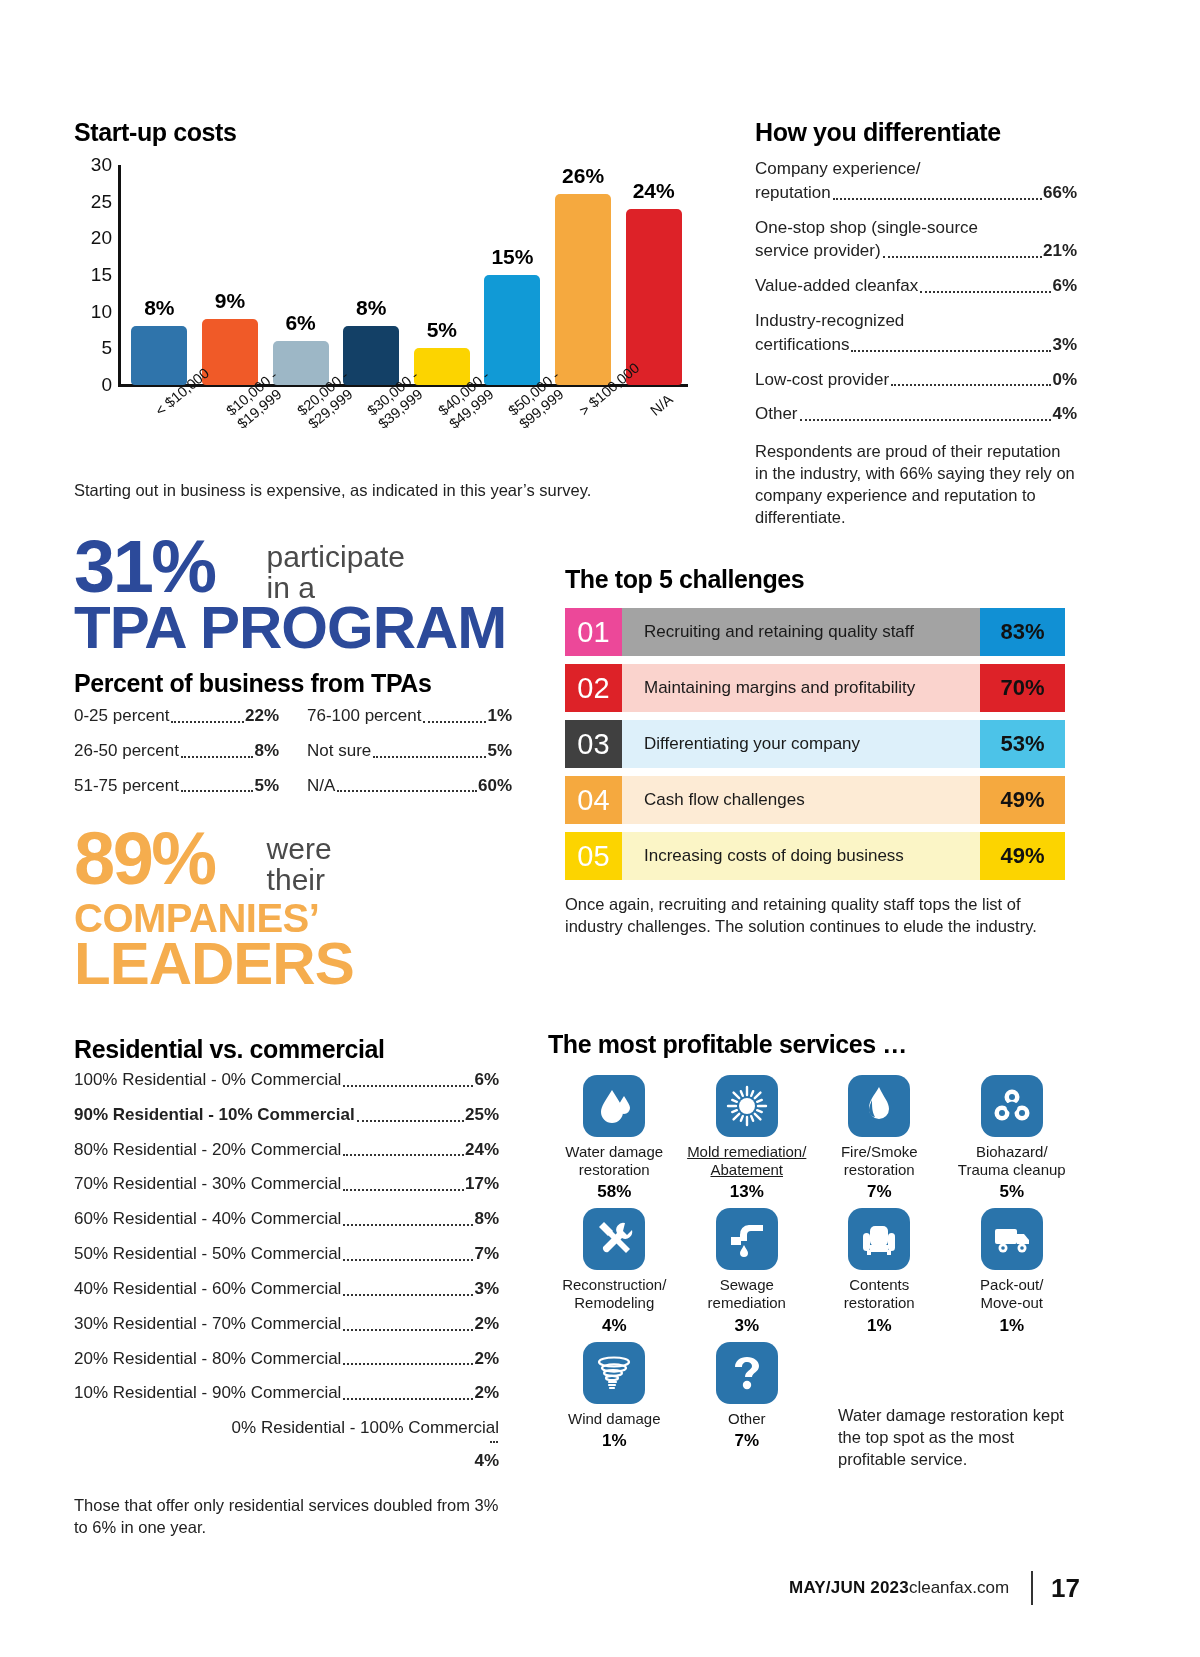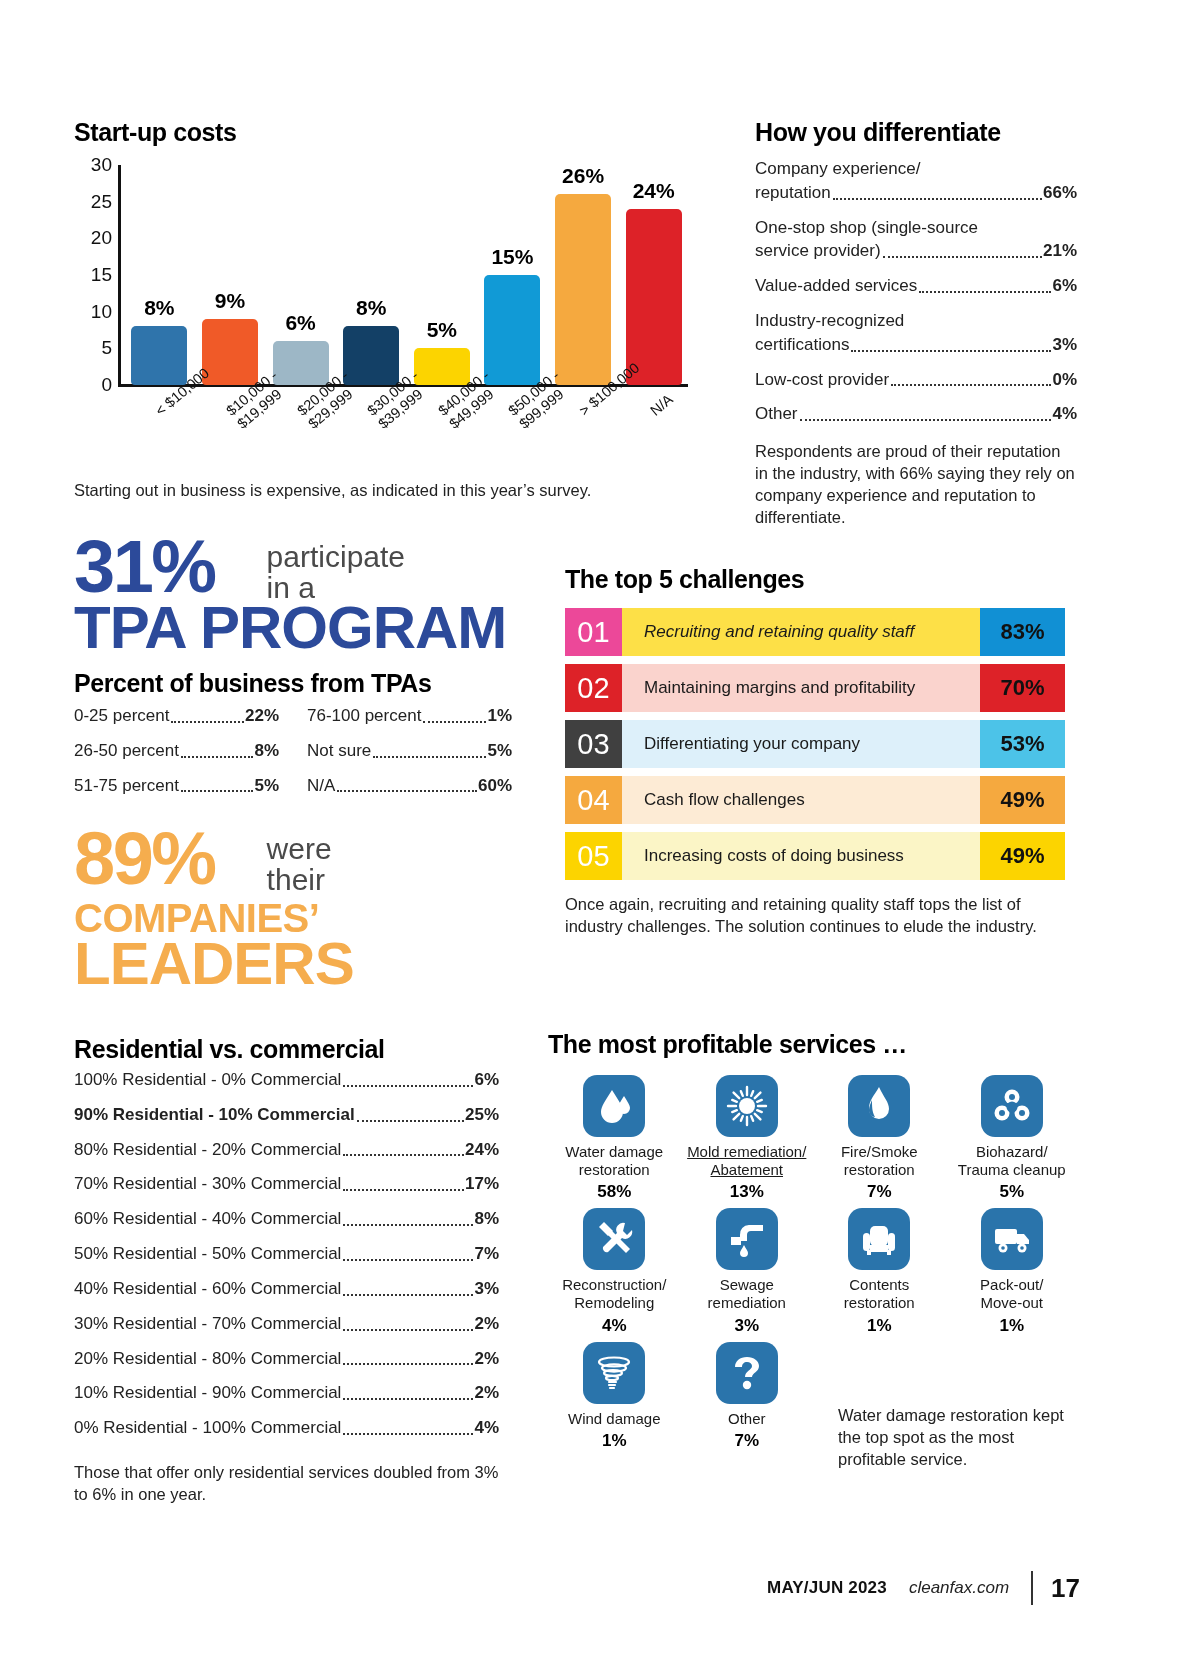--- a/index.html
+++ b/index.html
@@ -60,21 +60,21 @@
   .svcgrid { display: flex; flex-wrap: wrap; }
   .svc { width: 25%; display: flex; flex-direction: column; align-items: center; margin-bottom: 6px; }
   .svcicon { width: 62px; height: 62px; border-radius: 14px; background: #2a74ab; display: flex; align-items: center; justify-content: center; }
   .svcicon svg { width: 44px; height: 44px; fill: #ffffff; }
   .svcname { margin-top: 6px; font-size: 15px; line-height: 1.18; text-align: center; color: #1a1a1a; }
   .svcpct { margin-top: 4px; font-size: 17px; font-weight: bold; color: #000; }
 
   
   .footer { position: absolute; left: 74px; right: 120px; bottom: 52px; height: 34px; display: flex; align-items: center; justify-content: flex-end; }
   .footer .issue { font-size: 17px; font-weight: bold; letter-spacing: 0.2px; color: #111; }
-  .footer .site { font-size: 17px; font-style: italic; color: #222; margin-left: 22px; }
+  .footer .site { font-size: 17px; color: #222; }
   .footer .divider { width: 2px; height: 34px; background: #333; margin: 0 18px 0 22px; }
   .footer .pageno { font-size: 26px; font-weight: bold; color: #111; }
 </style>
 </head>
 <body>
 
 <div class="page">
 
   <div class="colL" style="top:118px;">
     <div class="h2">Start-up costs</div>
@@ -177,21 +177,21 @@
         <div style="margin-bottom: 10px;">
           <div style="font-size: 17px; line-height: 1.4; color: rgb(34, 34, 34);">One-stop shop (single-source</div>
           <div class="dotrow">
             <span class="lbl">service provider)</span>
             <span class="dots"></span>
             <span class="val">21%</span>
           </div>
         </div>
         <div style="margin-bottom: 10px;">
           <div class="dotrow">
-            <span class="lbl">Value-added services</span>
+            <span class="lbl">Value-added cleanfax</span>
             <span class="dots"></span>
             <span class="val">6%</span>
           </div>
         </div>
         <div style="margin-bottom: 10px;">
           <div style="font-size: 17px; line-height: 1.4; color: rgb(34, 34, 34);">Industry-recognized</div>
           <div class="dotrow">
             <span class="lbl">certifications</span>
             <span class="dots"></span>
             <span class="val">3%</span>
@@ -274,21 +274,21 @@
     </div>
     <div class="bigline2b" id="ld-head1" style="margin-top: 2px; color: rgb(245, 173, 78);">COMPANIES’</div>
     <div class="bigline2" id="ld-head2" style="margin-top: -2px; color: rgb(245, 173, 78);">LEADERS</div>
   </div>
 
   <div style="position:absolute; left:565px; top:565px; width:500px;">
     <div class="h2" style="margin-bottom:14px;">The top 5 challenges</div>
     <div id="chal-list">
         <div class="chal">
           <div class="num" style="background: #ec4899;">01</div>
-          <div class="txt" style="background: #fde047; font-style: italic;">Recruiting and retaining quality staff</div>
+          <div class="txt" style="background: #a3a3a3;">Recruiting and retaining quality staff</div>
           <div class="pct" style="background: rgb(17, 144, 212);">83%</div>
         </div>
         <div class="chal">
           <div class="num" style="background: rgb(221, 34, 40);">02</div>
           <div class="txt" style="background: rgb(250, 211, 205);">Maintaining margins and profitability</div>
           <div class="pct" style="background: rgb(221, 34, 40);">70%</div>
         </div>
         <div class="chal">
           <div class="num" style="background: #404040;">03</div>
           <div class="txt" style="background: rgb(221, 240, 250);">Differentiating your company</div>
@@ -354,21 +354,21 @@
         <div class="dotrow" style="margin-bottom: 10px;">
           <span class="lbl">20% Residential - 80% Commercial</span>
           <span class="dots"></span>
           <span class="val">2%</span>
         </div>
         <div class="dotrow" style="margin-bottom: 10px;">
           <span class="lbl">10% Residential - 90% Commercial</span>
           <span class="dots"></span>
           <span class="val">2%</span>
         </div>
-        <div class="dotrow" style="margin-bottom: 21px;">
+        <div class="dotrow" style="margin-bottom: 21px; flex-direction: column;">
           <span class="lbl">0% Residential - 100% Commercial</span>
           <span class="dots"></span>
           <span class="val">4%</span>
         </div>
       </div>
     <div class="caption" style="margin-top:16px;">Those that offer only residential services doubled from 3% to 6% in one year.</div>
   </div>
 
   <div style="position:absolute; left:548px; top:1030px; width:530px;">
     <div class="h2" style="margin-bottom:16px;">The most profitable services …</div>

